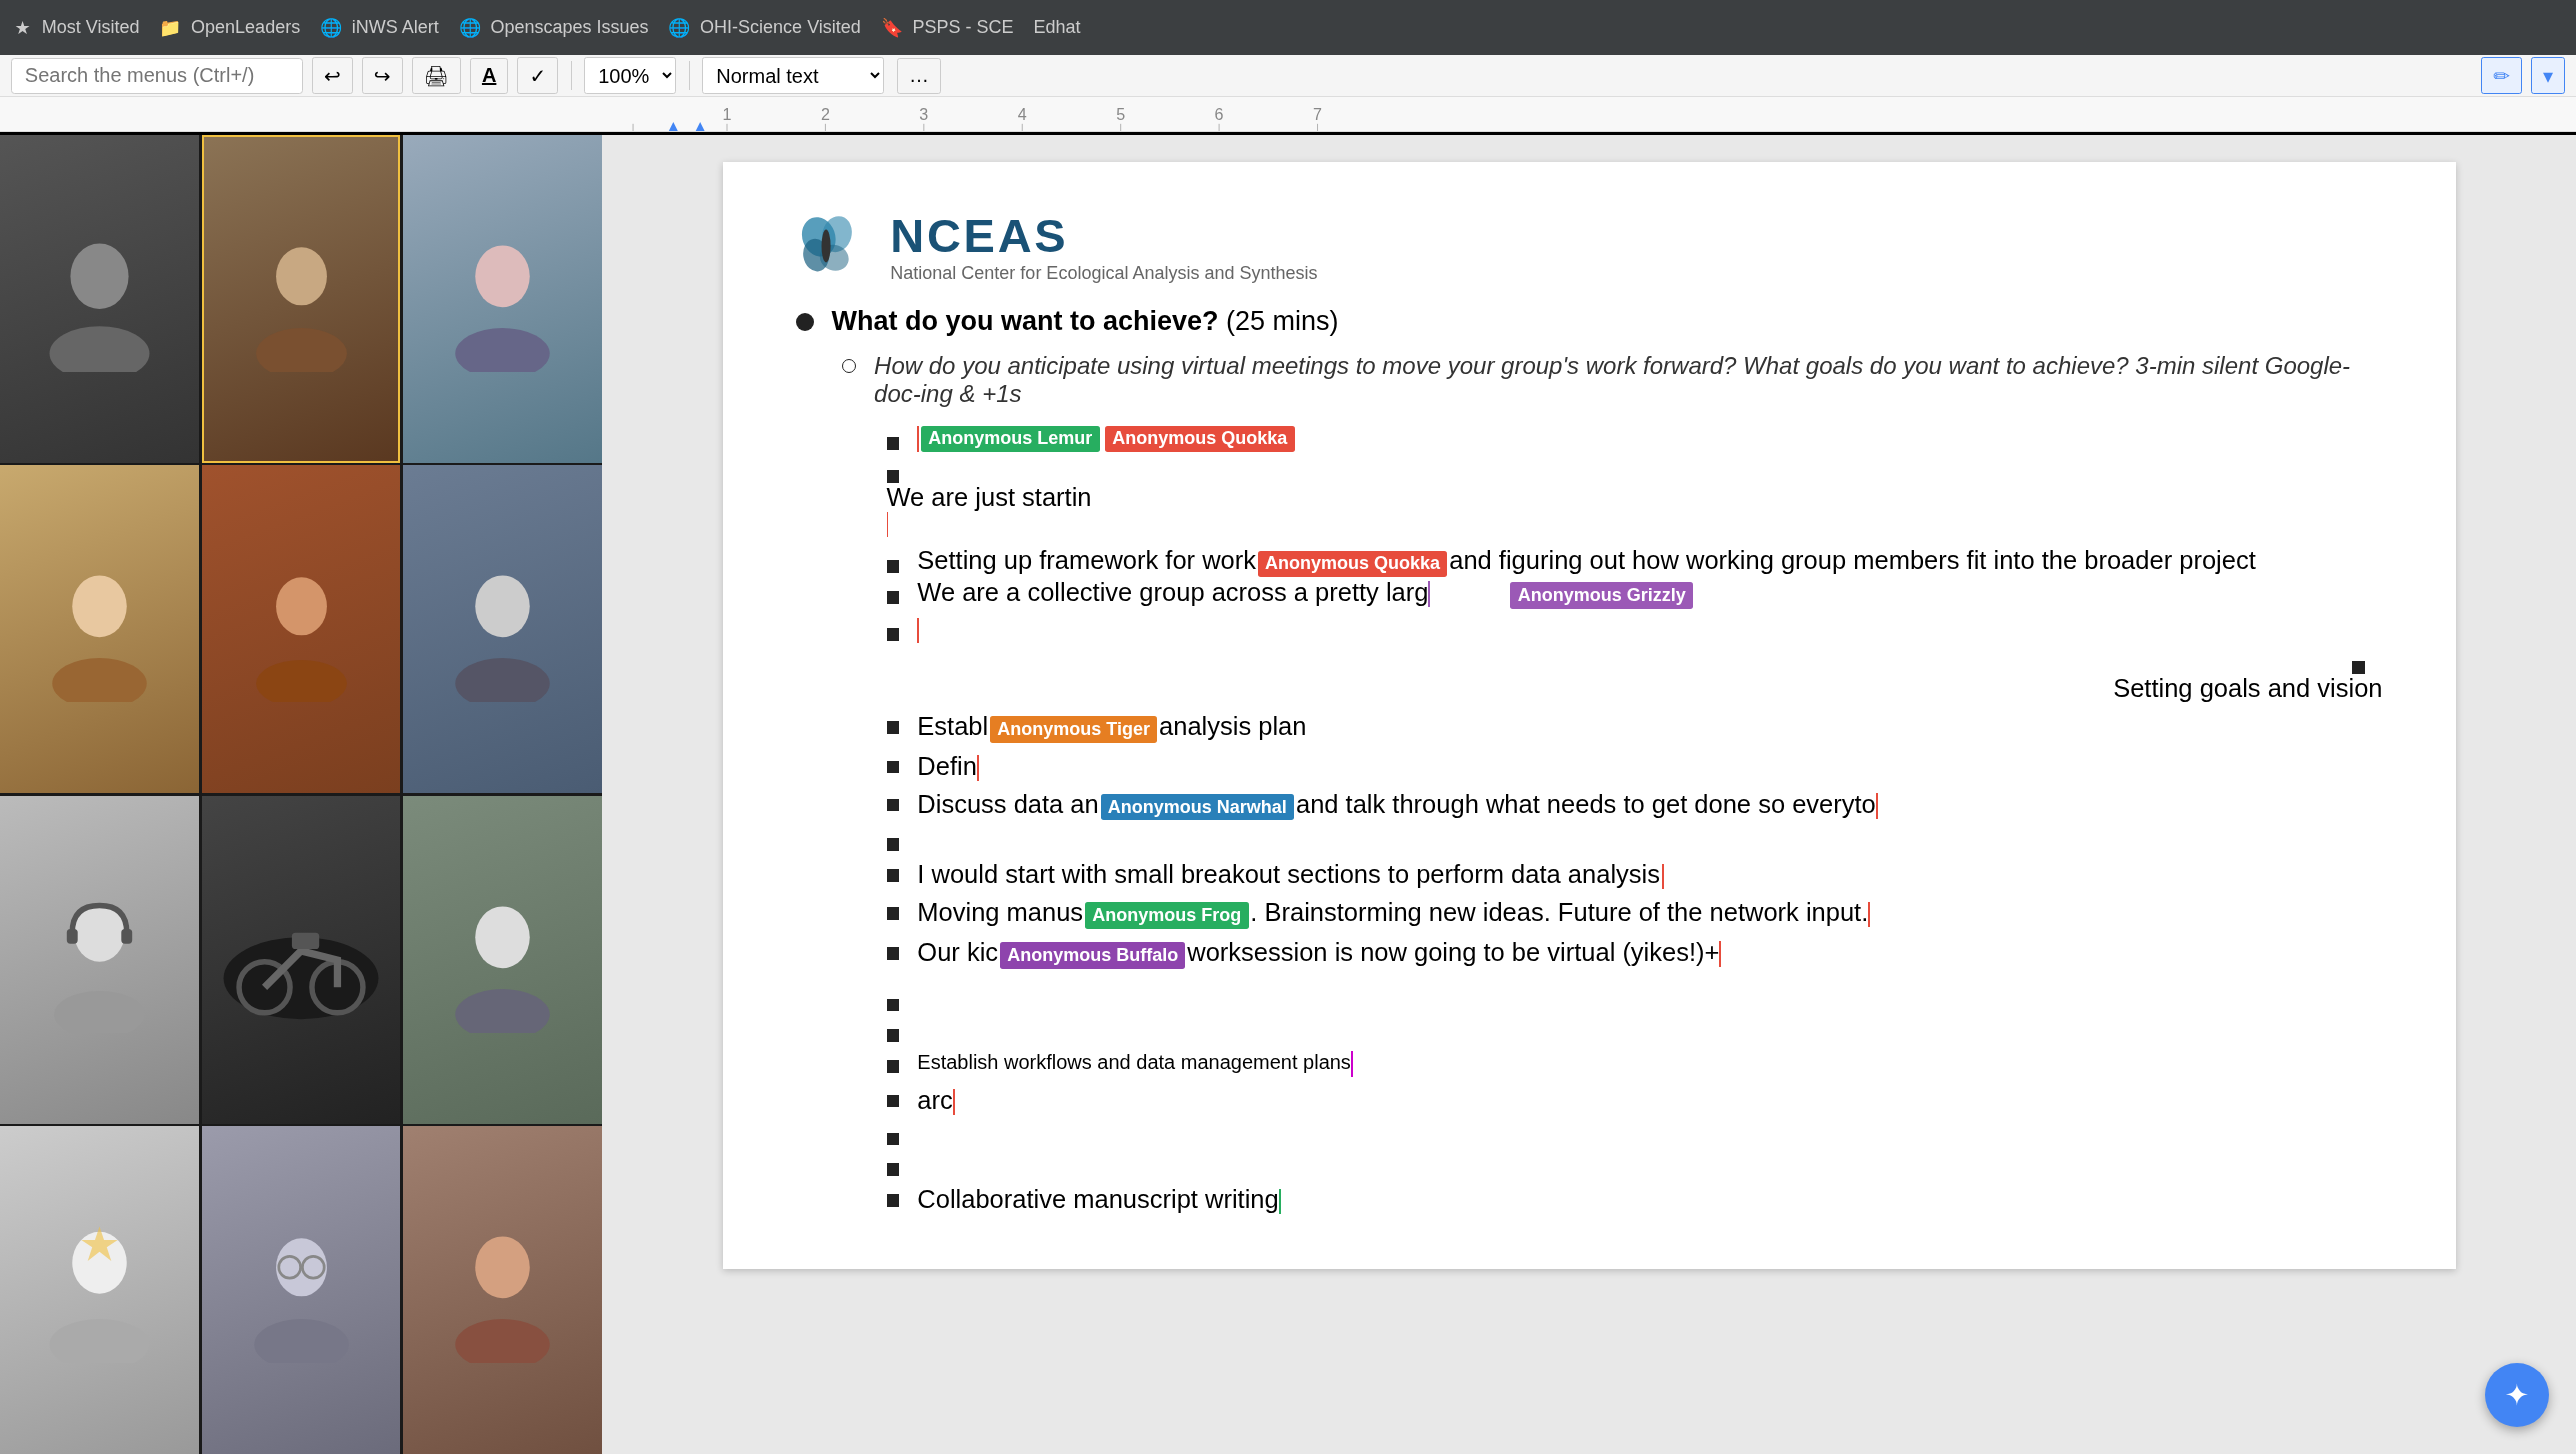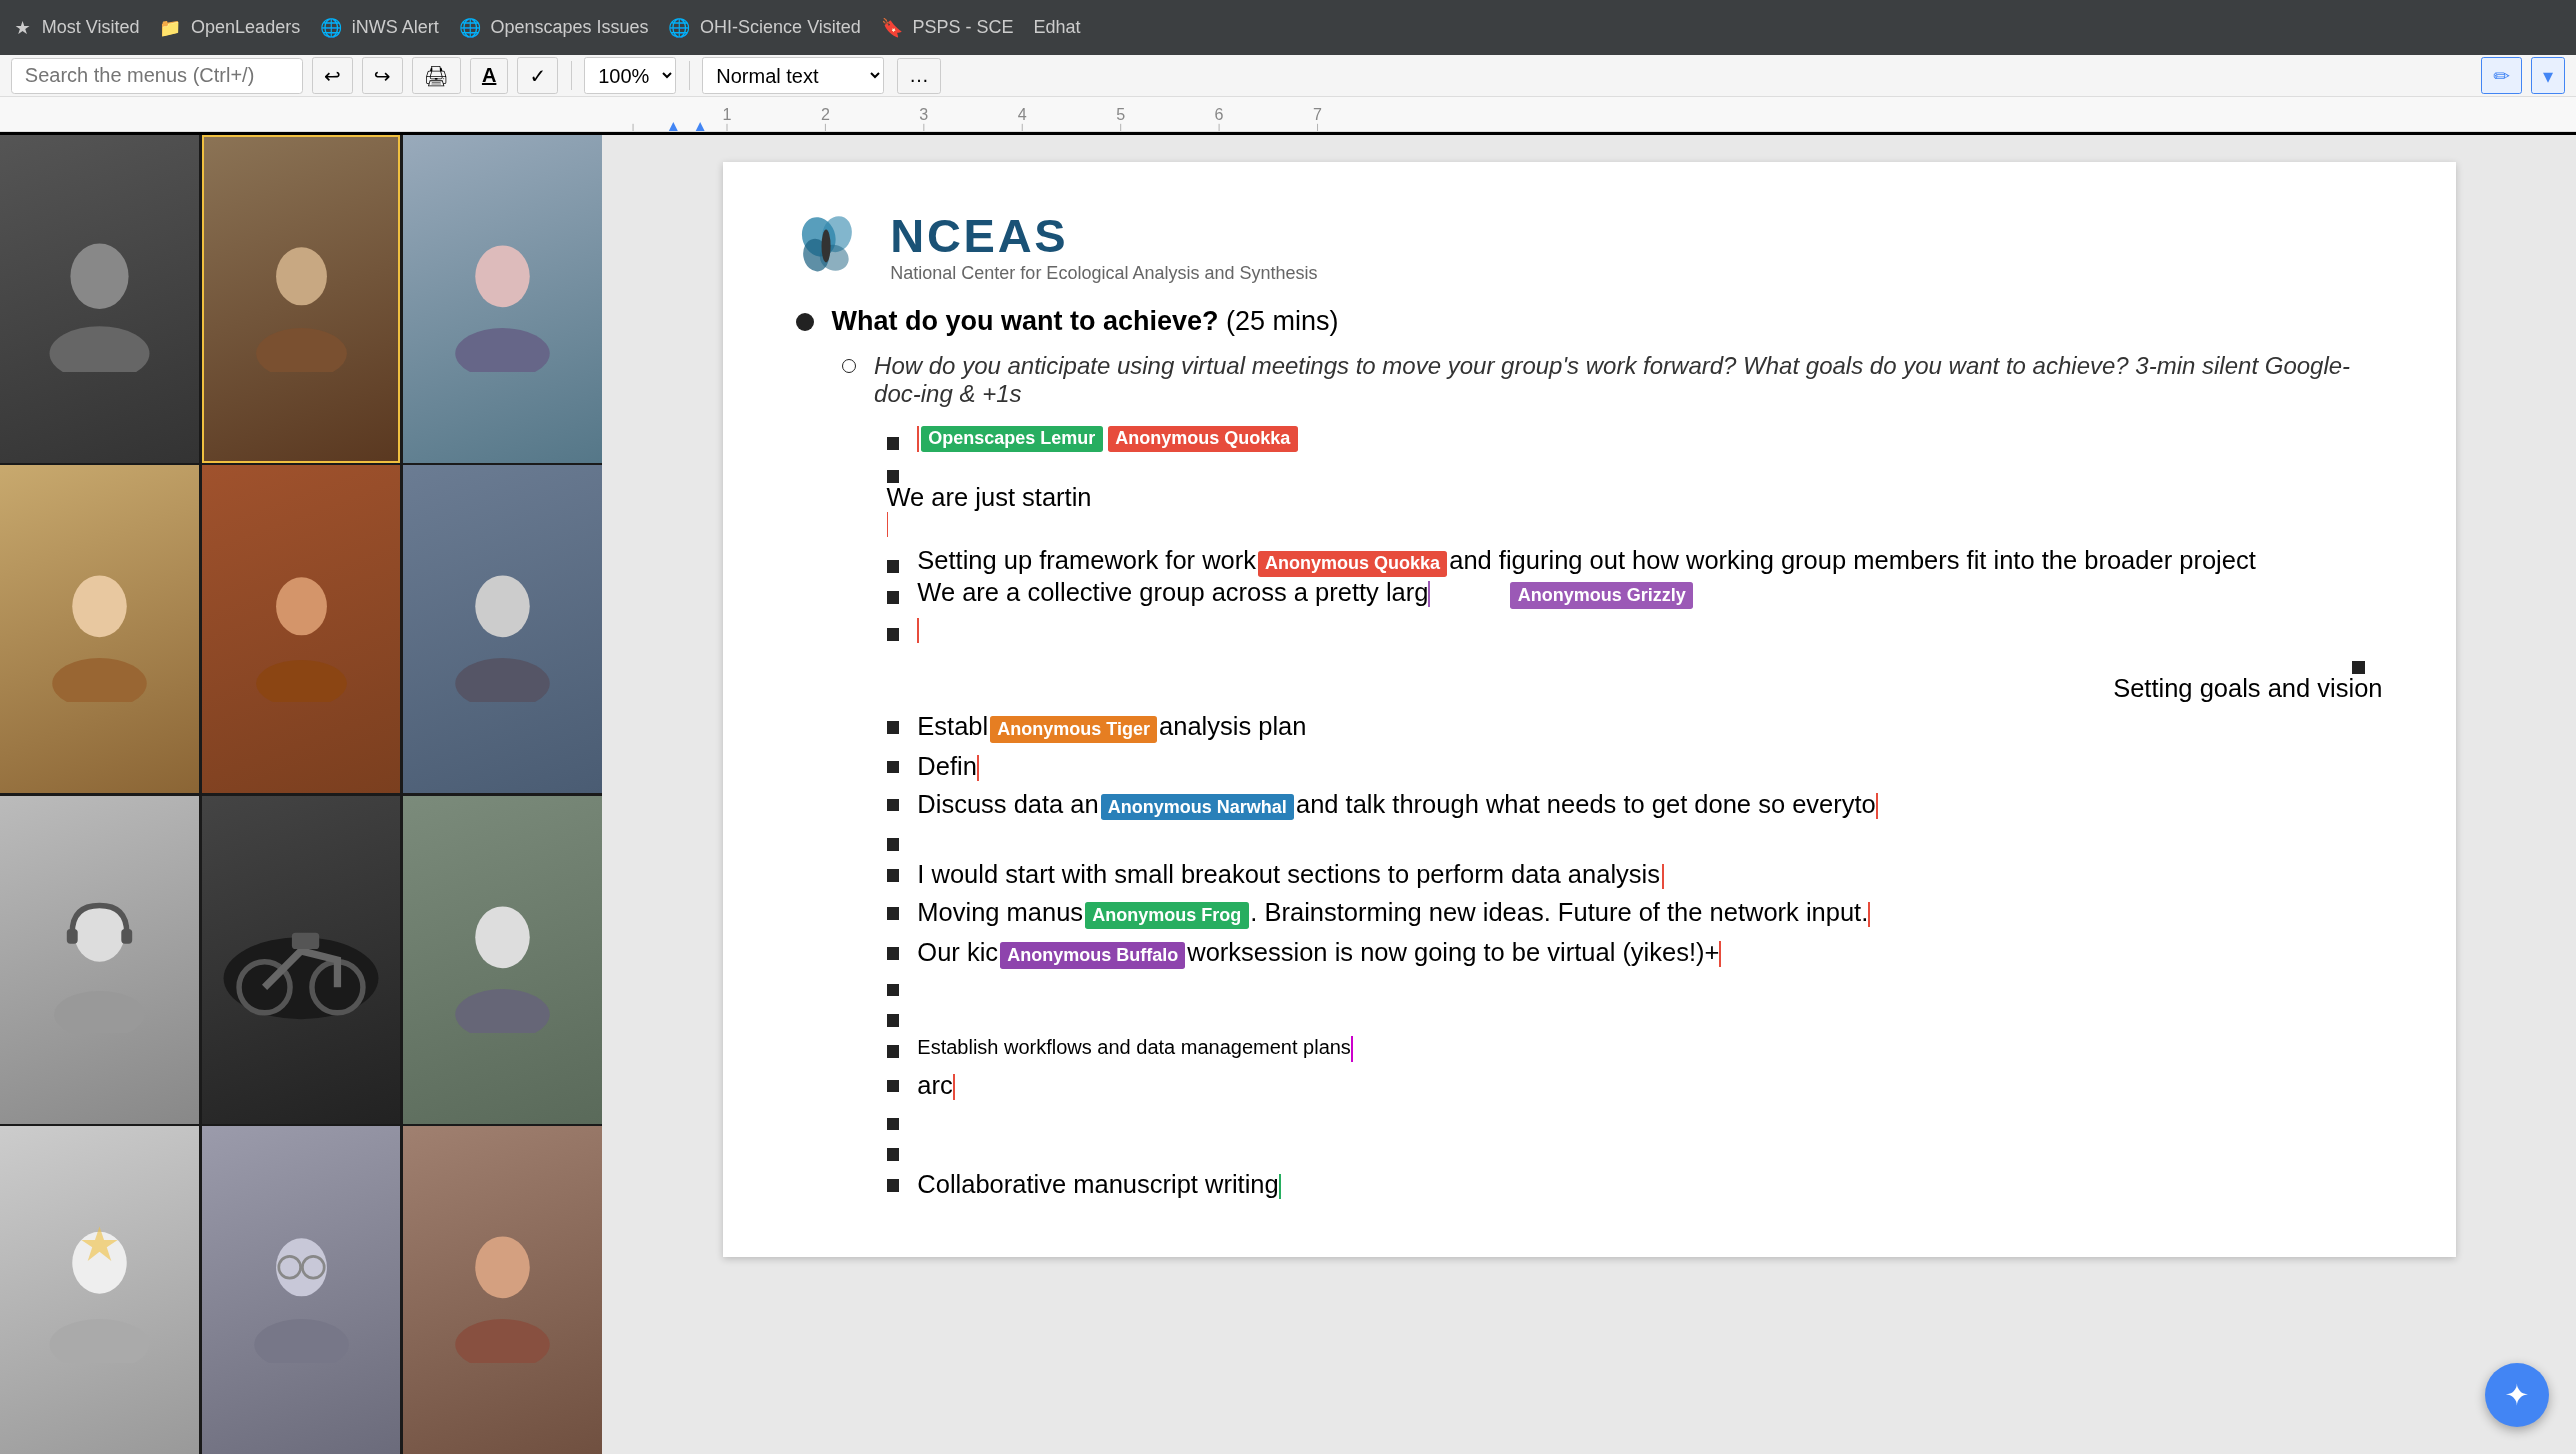--- a/index.html
+++ b/index.html
@@ -431,21 +431,21 @@
       <div style="display:flex;align-items:flex-start;margin-bottom:18px;margin-left:46px;">
         <div class="bullet-circle"></div>
         <div style="font-size:24px;font-style:italic;color:#333;">How do you anticipate using virtual meetings to move your group's work forward? What goals do you want to achieve? 3-min silent Google-doc-ing &amp; +1s</div>
       </div>
 
       <div style="margin-left:91px;">
 
         <div style="display:flex;align-items:center;margin-bottom:9px;">
           <div class="bullet-square"></div>
           <span style="display:inline-block;width:1.8px;height:25.5px;background:#e74c3c;vertical-align:middle;"></span>
-          <span class="anon-label anon-lemur">Openscapes Lemur</span>
+          <span class="anon-label anon-lemur">Anonymous Lemur</span>
           <span class="anon-label anon-quokka" style="margin-left:3.6px;">Anonymous Quokka</span>
         </div>
 
         <div style="display:flex;align-items:flex-start;margin-bottom:9px;flex-direction:column;">
           <div class="bullet-square" style="margin-top:9px;"></div>
           <span style="font-size:25.5px;">We are just startin</span>
           <span style="display:inline-block;width:1.8px;height:25.5px;background:#e74c3c;vertical-align:middle;"></span>
         </div>
 
         <div style="display:flex;align-items:center;margin-bottom:1px;">
@@ -503,21 +503,21 @@
           </div>
         </div>
 
         <div style="display:flex;align-items:flex-start;margin-bottom:9px;">
           <div class="bullet-square" style="margin-top:9px;"></div>
           <div style="font-size:25.5px;">
             Moving manus<span class="anon-label anon-frog">Anonymous Frog</span>. Brainstorming new ideas. Future of the network input.<span style="display:inline-block;width:1.8px;height:25.5px;background:#e74c3c;vertical-align:middle;"></span>
           </div>
         </div>
 
-        <div style="display:flex;align-items:flex-start;margin-bottom:6px;">
+        <div style="display:flex;align-items:flex-start;margin-bottom:21px;">
           <div class="bullet-square" style="margin-top:9px;"></div>
           <div style="font-size:25.5px;">
             Our kic<span class="anon-label anon-buffalo">Anonymous Buffalo</span>worksession is now going to be virtual (yikes!)+<span style="display:inline-block;width:1.8px;height:25.5px;background:#e74c3c;vertical-align:middle;"></span>
           </div>
         </div>
 
         <div style="display:flex;align-items:center;margin-bottom:9px;">
           <div class="bullet-square"></div>
         </div>
         <div style="display:flex;align-items:center;margin-bottom:9px;">

